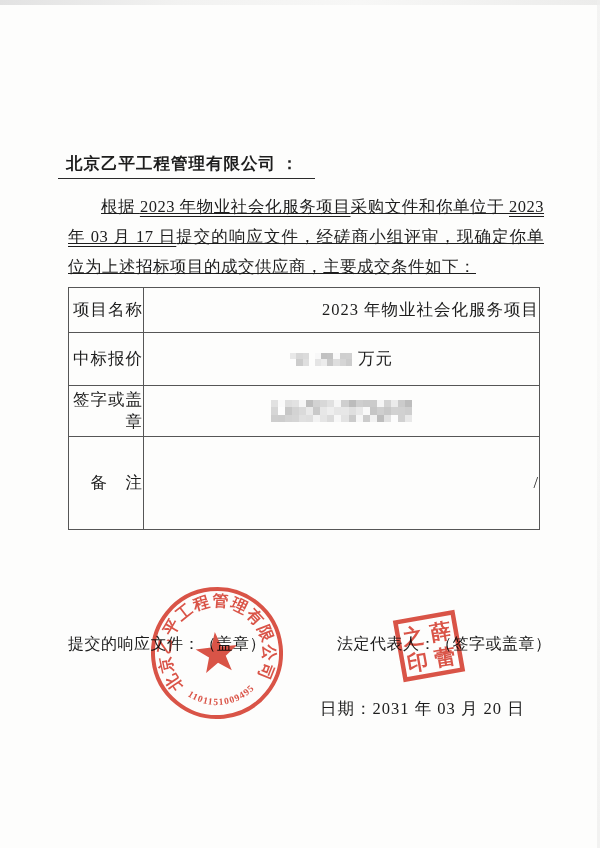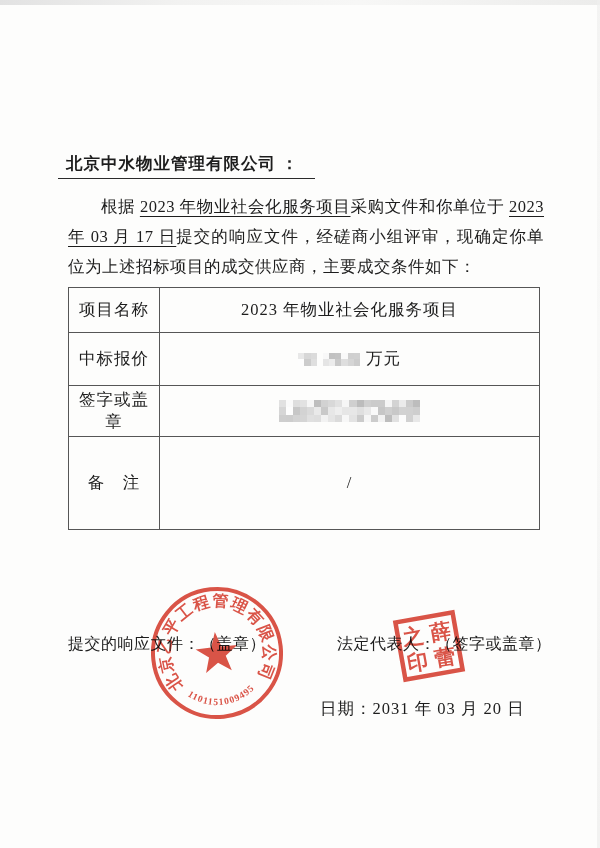--- a/index.html
+++ b/index.html
@@ -35,32 +35,33 @@
     position:absolute;top:153px;left:58px;
     font-size:16.5px;font-weight:bold;letter-spacing:1px;
     border-bottom:1.5px solid #2a2a2a;
     padding:0 16px 3px 8px;
   }
   .para{
     position:absolute;left:68px;width:476px;
     margin:0;font-size:16.5px;line-height:30px;
     text-align:justify;text-indent:2em;
     letter-spacing:.5px;
+    text-decoration:underline;
   }
   .para-1{top:192px;}
   .para-2{top:537px;}
   .u{text-decoration:underline;text-underline-offset:4px;}
   .award-table{
     position:absolute;top:287px;left:68px;
     width:472px;border-collapse:collapse;
     font-size:16.5px;
   }
   .award-table td{
     border:1.2px solid #565656;
-    padding:0 8px;text-align:center;vertical-align:middle;
+    padding:0 0;text-align:right;vertical-align:middle;
     letter-spacing:1px;
   }
   .award-table{border:1.8px solid var(--border-dark);}
   .cell-label{width:74px;}
   .row-1{height:45px;}
   .row-2{height:53px;}
   .row-3{height:51px;}
   .row-4{height:93px;}
   .cell-flex{display:flex;align-items:center;justify-content:center;gap:6px;}
   .mosaic{display:grid;overflow:hidden;}
@@ -95,21 +96,21 @@
   .stamp text{font-family:"Liberation Serif","DejaVu Serif",serif;font-weight:bold;}
 </style>
 </head>
 <body>
 
 <div class="page">
   <div class="scan-edge-top"></div>
   <div class="scan-edge-right"></div>
 
 
-  <div class="addressee">北京中水物业管理有限公司 ：</div>
+  <div class="addressee">北京乙平工程管理有限公司 ：</div>
 
   <p class="para para-1"><span>根据 </span><span class="u">2023 年物业社会化服务项目</span><span>采购文件和你单位于 </span><span class="u">2023 年 03 月 17 日</span><span>提交的响应文件，经磋商小组评审，现确定你单位为上述招标项目的成交供应商，主要成交条件如下：</span></p>
 
   <table class="award-table">
     <tbody>
       <tr class="row-1">
         <td class="cell-label">项目名称</td>
         <td>2023 年物业社会化服务项目</td>
       </tr>
       <tr class="row-2">

